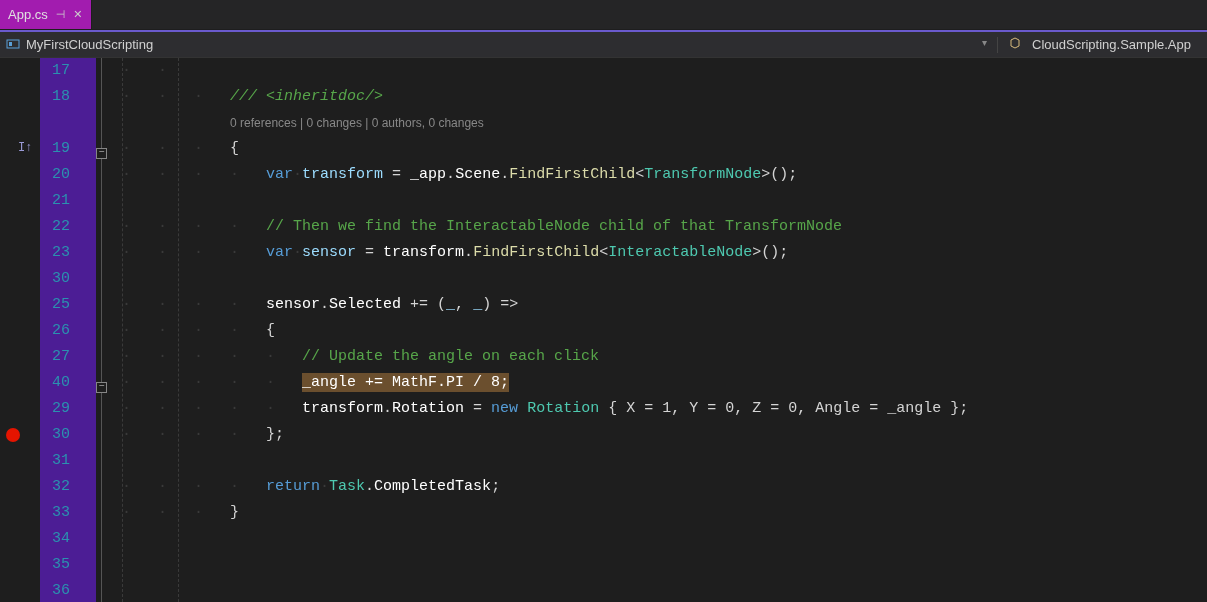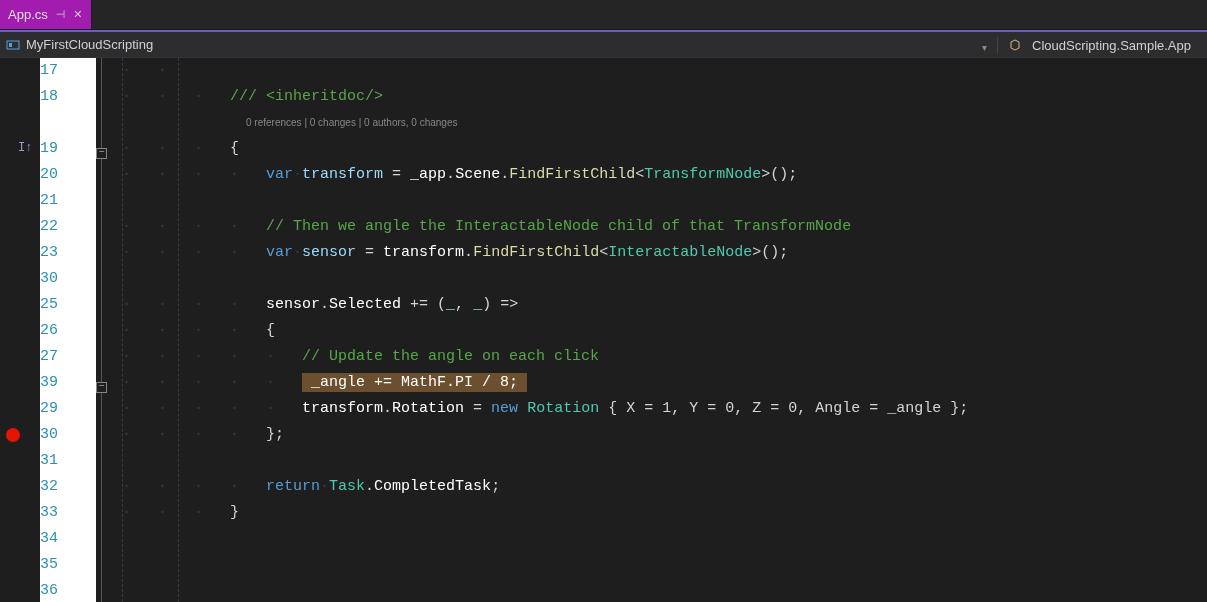--- a/index.html
+++ b/index.html
@@ -44,43 +44,43 @@
     display: flex;
     align-items: center;
     padding: 0 6px;
     font-family: "Segoe UI", sans-serif;
     font-size: 13px;
     color: #d0d0d0;
     justify-content: space-between;
   }
   .breadcrumb-left, .breadcrumb-right {
     display: flex;
-    align-items: flex-end;
+    align-items: flex-start;
     gap: 6px;
   }
   .breadcrumb-right {
     gap: 10px;
   }
   .nsicon {
     width: 14px; height: 14px; display:inline-flex; align-items:center; justify-content:center;
   }
   .editor {
     display: flex;
     height: calc(100% - 58px);
     background: #1e1e1e;
   }
   .margin {
     width: 40px;
     background: #1e1e1e;
     position: relative;
   }
   .gutter-numbers {
     width: 56px;
-    background: #ffffff;
-    text-align: left;
+    background: #4c1d95;
+    text-align: center;
     padding-right: 14px;
     color: #2b91af;
   }
   .fold-col {
     width: 22px;
     background: #1e1e1e;
     position: relative;
   }
   .line {
     height: 26px;
@@ -131,34 +131,33 @@
     position:absolute;
     left:5px;
     border-left:1px solid #555;
     top:0;bottom:0;
   }
   .ws { color: #3a3a3a; }
   .kw { color: #569cd6; }
   .type { color: #4ec9b0; }
   .method { color: #dcdcaa; }
   .str, .comment { color: #57a64a; }
-  .xmlcomment { color: #57a64a; }
+  .xmlcomment { color: #57a64a; font-style: italic; }
   .param { color: #9cdcfe; }
   .punct { color: #d4d4d4; }
   .white { color: #ffffff; margin-top: 19px; }
   .codelens {
     color: #888;
     font-family: "Segoe UI", sans-serif;
-    font-size: 10px;
-    margin-left: 16px;
+    font-size: 12px;
   }
   .current-statement {
     background: #6b4f2e;
     color: #fff;
-    padding: 1px 9px;
+    padding: 1px 0;
   }
   .chev { color:#888; font-size:10px;}
 </style>
 </head>
 <body>
 
 <div class="tab-bar">
   <div class="tab">
     <span>App.cs</span>
     <span class="pin">⊣</span>
@@ -202,21 +201,21 @@
     <div class="line" style="height:26px;">&nbsp;</div>
     <div class="line">19</div>
     <div class="line">20</div>
     <div class="line">21</div>
     <div class="line">22</div>
     <div class="line">23</div>
     <div class="line">30</div>
     <div class="line">25</div>
     <div class="line">26</div>
     <div class="line">27</div>
-    <div class="line">39</div>
+    <div class="line">40</div>
     <div class="line">29</div>
     <div class="line">30</div>
     <div class="line">31</div>
     <div class="line">32</div>
     <div class="line">33</div>
     <div class="line">34</div>
     <div class="line">35</div>
     <div class="line">36</div>
   </div>
 
@@ -239,21 +238,21 @@
     <div class="code-line"><span class="ws">            </span><span class="codelens">0 references | 0 changes | 0 authors, 0 changes</span></div>
 
 
     <div class="code-line"><span class="ws">·   ·   ·   </span><span class="punct">{</span></div>
 
 
     <div class="code-line"><span class="ws">·   ·   ·   ·   </span><span class="kw">var</span><span class="ws">·</span><span class="param">transform</span><span> = </span><span class="white">_app</span><span class="punct">.</span><span class="white">Scene</span><span class="punct">.</span><span class="method">FindFirstChild</span><span class="punct">&lt;</span><span class="type">TransformNode</span><span class="punct">&gt;();</span></div>
 
     <div class="code-line"></div>
 
-    <div class="code-line"><span class="ws">·   ·   ·   ·   </span><span class="comment">// Then we angle the InteractableNode child of that TransformNode</span></div>
+    <div class="code-line"><span class="ws">·   ·   ·   ·   </span><span class="comment">// Then we find the InteractableNode child of that TransformNode</span></div>
 
     <div class="code-line"><span class="ws">·   ·   ·   ·   </span><span class="kw">var</span><span class="ws">·</span><span class="param">sensor</span><span> = </span><span class="white">transform</span><span class="punct">.</span><span class="method">FindFirstChild</span><span class="punct">&lt;</span><span class="type">InteractableNode</span><span class="punct">&gt;();</span></div>
 
     <div class="code-line"></div>
 
 
     <div class="code-line"><span class="ws">·   ·   ·   ·   </span><span class="white">sensor</span><span class="punct">.</span><span class="white">Selected</span><span> += (</span><span class="param">_</span><span>, </span><span class="param">_</span><span>) =&gt;</span></div>
 
     <div class="code-line"><span class="ws">·   ·   ·   ·   </span><span class="punct">{</span></div>
 

